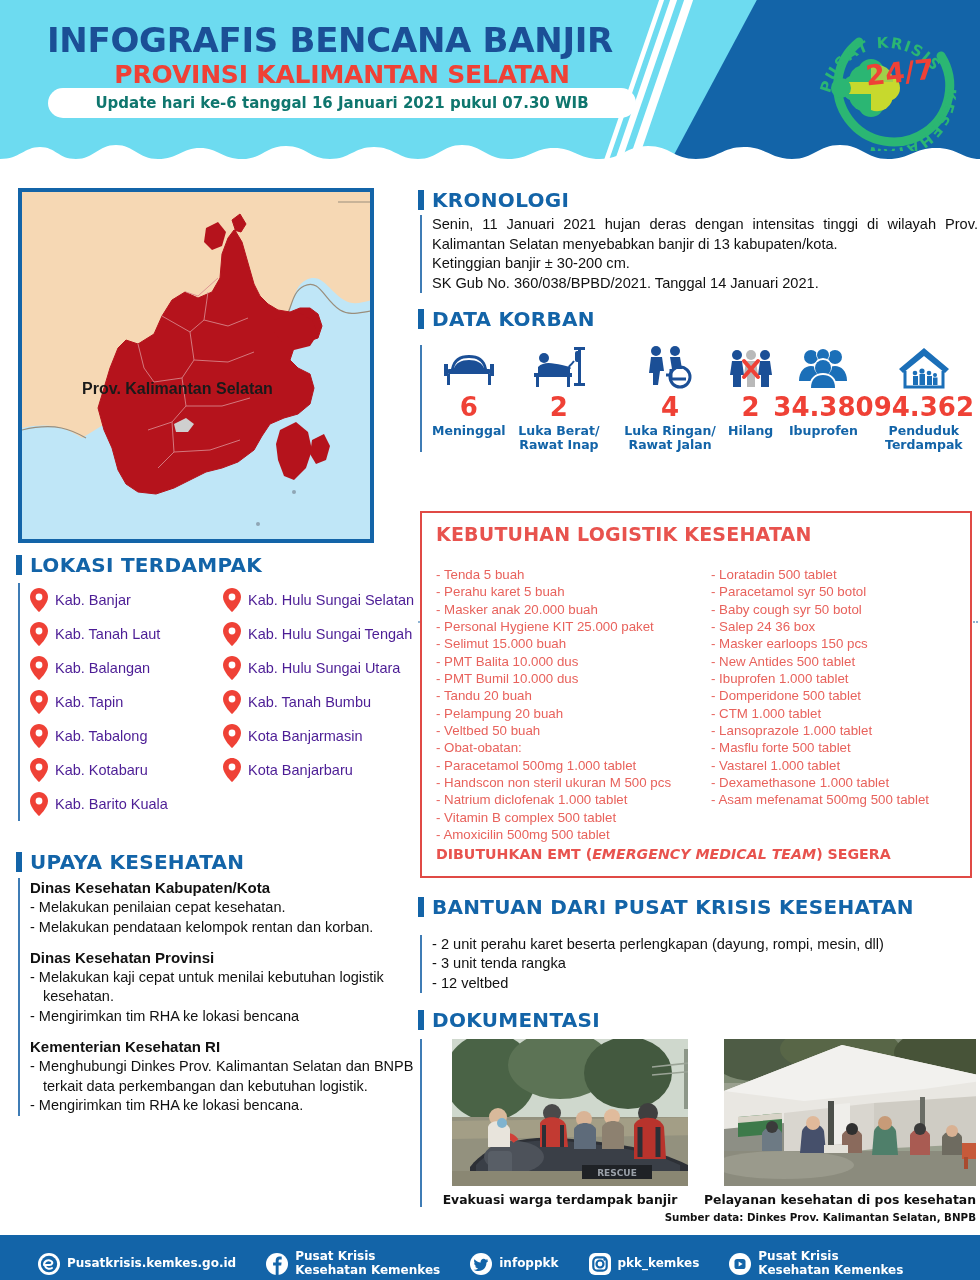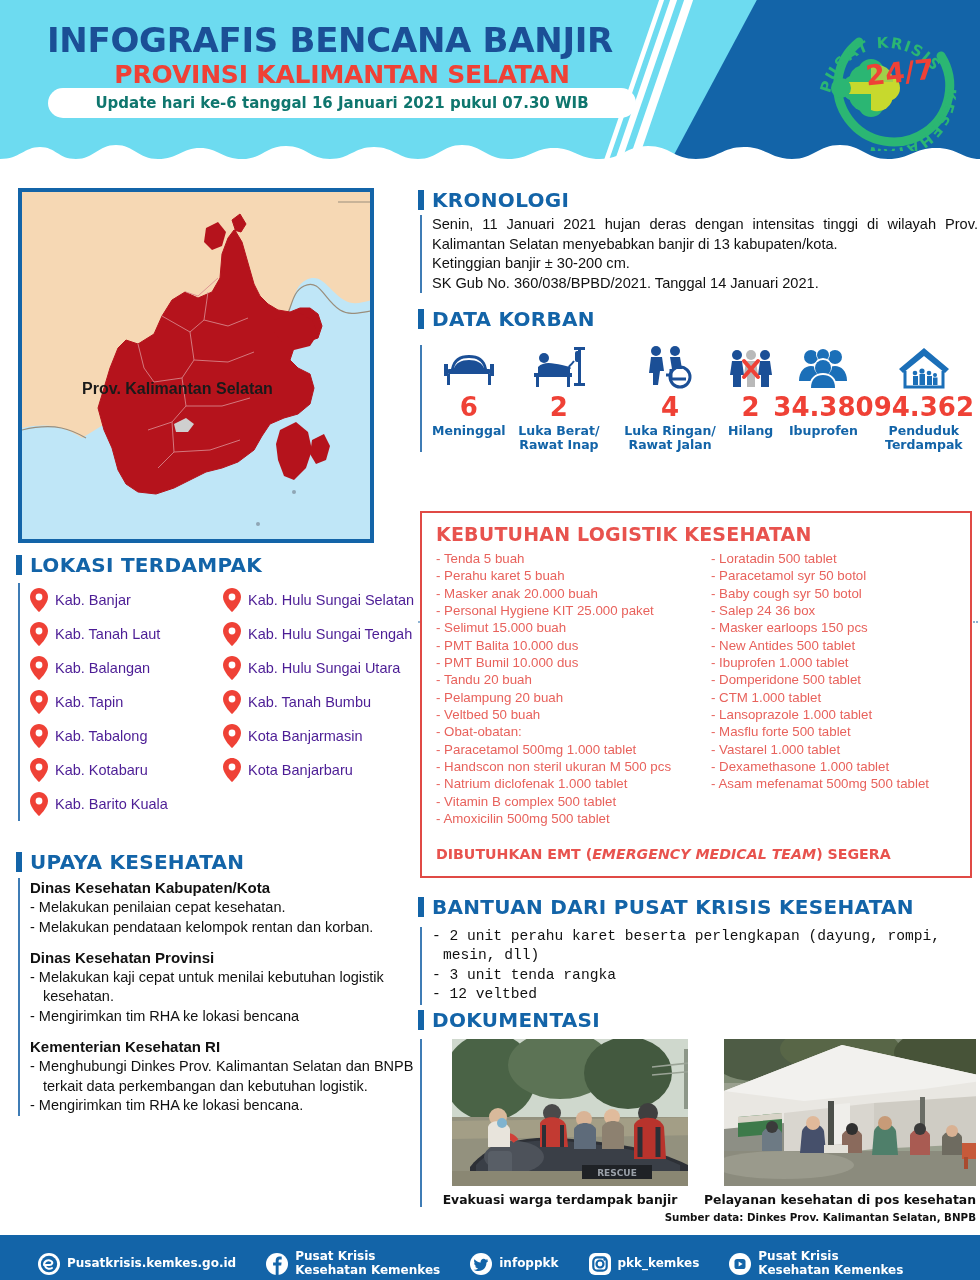--- a/index.html
+++ b/index.html
@@ -153,38 +153,38 @@
     position: absolute; left: 2px; top: 336px;
     width: 552px; height: 367px;
     border: 2px solid #e04a45;
     background: #fff;
     padding: 10px 12px 8px 14px;
   }
   .logbox h3 {
     color: #e8534e; font-size: 19px; font-weight: bold;
     font-family: "DejaVu Sans", sans-serif; letter-spacing: .2px;
   }
-  .log-cols { display: flex; margin-top: 5px; }
+  .log-cols { display: flex; margin-top: 21px; }
   .log-col { width: 50%; }
   .log-col.right-col { padding-left: 14px; }
   .log-li {
     color: #e8625c; font-size: 13.3px; line-height: 1.305;
     padding-left: 10px; text-indent: -10px;
     font-family: "Liberation Sans", sans-serif;
   }
   .emt {
     position: absolute; left: 14px; bottom: 14px;
     color: #e8534e; font-size: 14.2px; font-weight: bold;
     font-family: "DejaVu Sans", sans-serif;
   }
   .emt i { font-style: italic; }
 
   
   .bantuan { position: absolute; left: 0; top: 720px; width: 560px; }
-  .bantuan-body { margin-top: 8px; font-size: 14.6px; color: #111; line-height: 1.33; font-family: Liberation Mono, monospace; }
+  .bantuan-body { margin-top: 16px; font-size: 14.6px; color: #111; line-height: 1.33; }
   .bantuan-li { padding-left: 11px; text-indent: -11px; }
 
   
   .doku { position: absolute; left: 0; top: 833px; width: 560px; }
   .doku-row { display: flex; gap: 16px; margin-top: 7px; }
   .photo { width: 256px; height: 147px; border: 0; overflow: hidden; position: relative; padding-left: 20px; }
   .photo-wide { width: 272px; }
   .cap {
     text-align: center; font-size: 12.4px; color: #111; font-weight: bold;
     margin-top: 6px; font-family: "DejaVu Sans", sans-serif;

